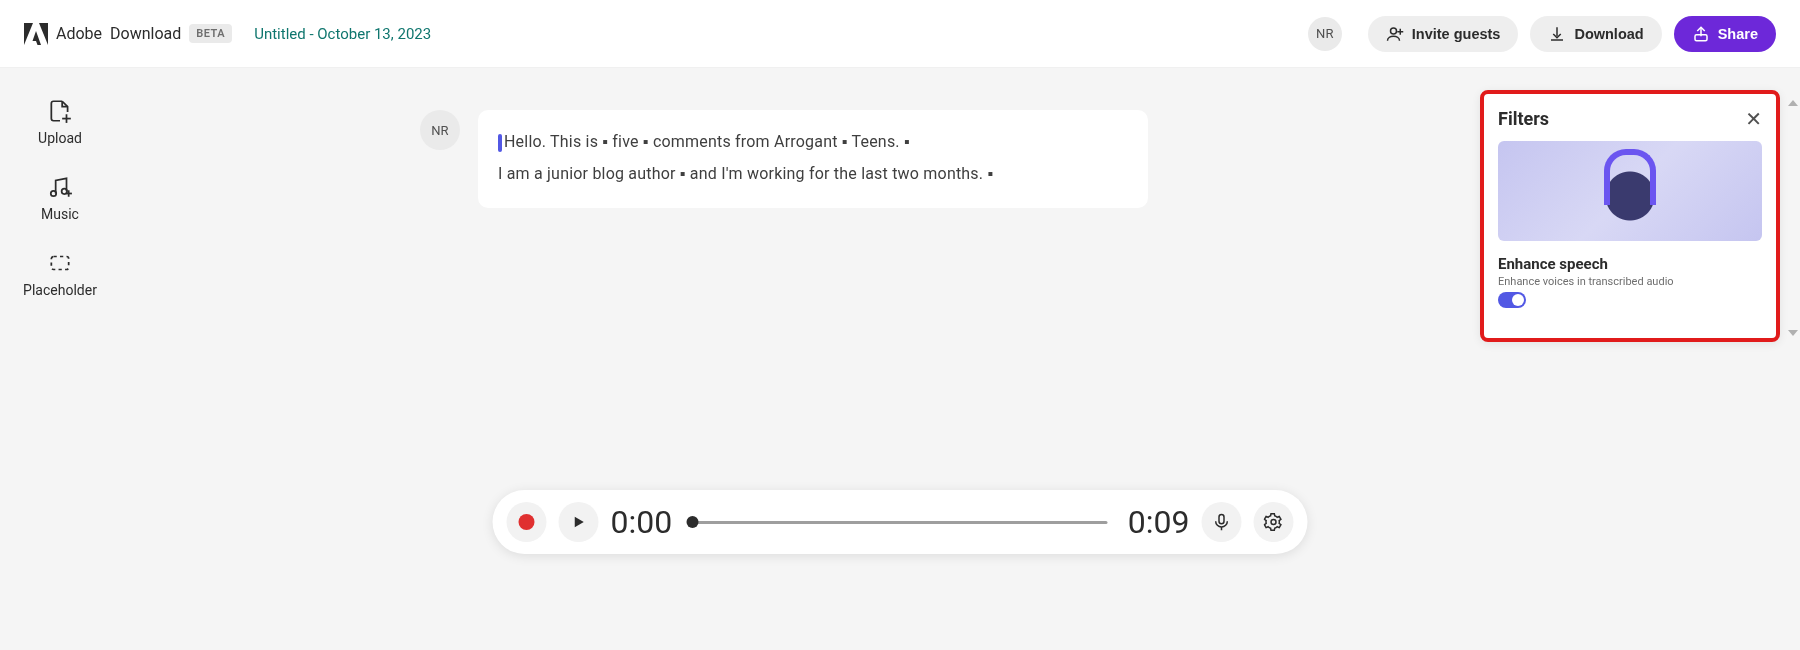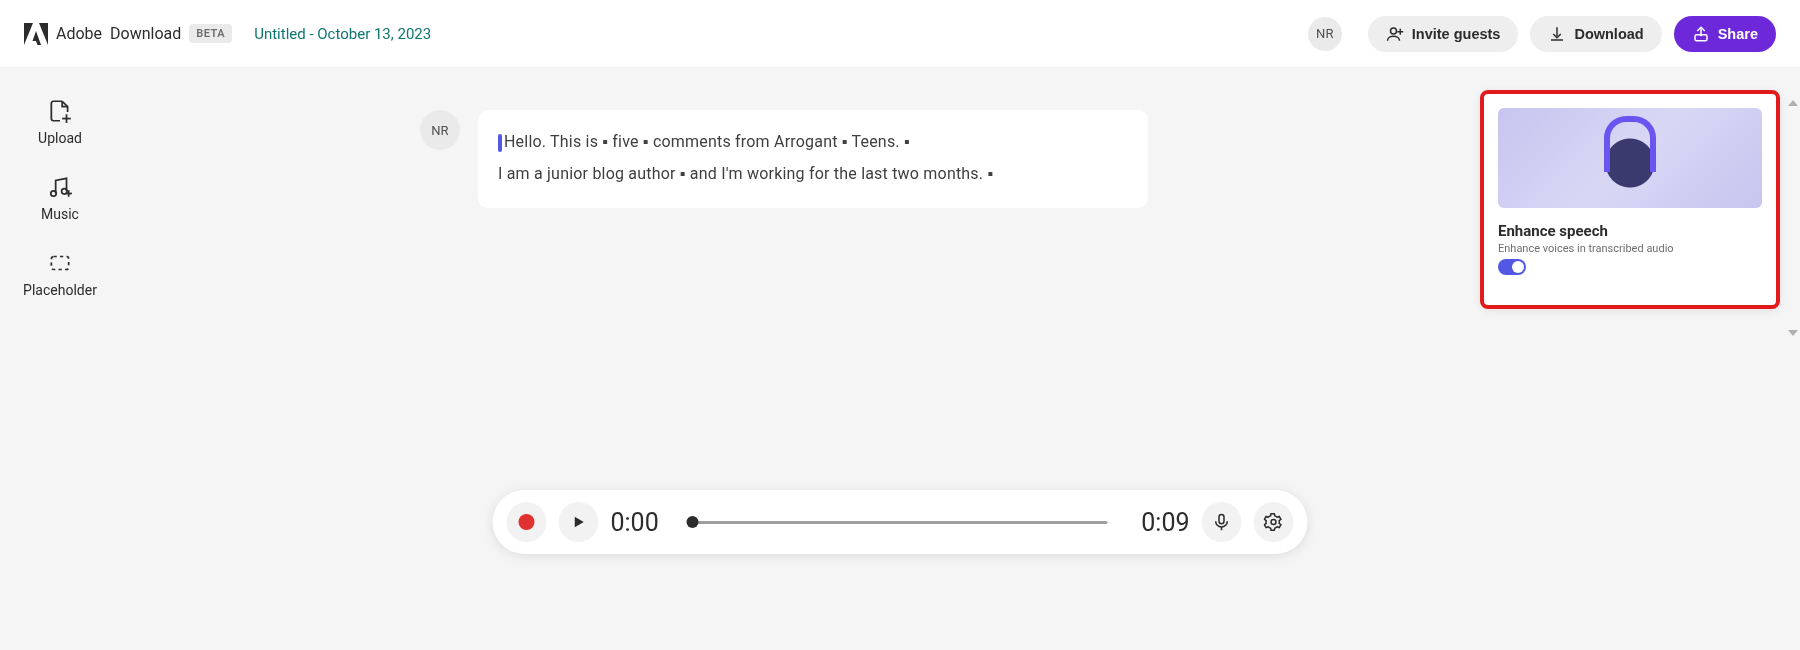--- a/index.html
+++ b/index.html
@@ -268,21 +268,21 @@
       cursor: pointer;
       border: none;
     }
     .record-dot {
       width: 16px;
       height: 16px;
       border-radius: 50%;
       background: #e03030;
     }
     .time-text {
-      font-size: 25px;
+      font-size: 32px;
       color: #2c2c2c;
       font-weight: 400;
       min-width: 70px;
     }
     .timeline {
       flex: 1;
       height: 3px;
       background: #9e9e9e;
       position: relative;
       border-radius: 2px;
@@ -389,20 +389,24 @@
 
 <div class="transcript-area">
   <div class="avatar-medium">NR</div>
   <div class="transcript-box">
     <span class="cursor-marker"></span><span>Hello.  This  is ▪ five ▪ comments  from  Arrogant ▪ Teens. ▪</span><br>
     <span>I  am  a  junior  blog  author ▪ and  I'm  working  for  the  last  two  months. ▪</span>
   </div>
 </div>
 
 <div class="filters-panel">
+  <div class="filters-header">
+    <div class="filters-title">Filters</div>
+    <div class="close-x">✕</div>
+  </div>
   <div class="filter-image"></div>
   <div class="filter-row">
     <div class="filter-label-group">
       <div class="filter-label">Enhance speech</div>
       <div class="filter-desc">Enhance voices in transcribed audio</div>
     </div>
     <div class="toggle"></div>
   </div>
 </div>
 <div class="scroll-tick up"></div>

